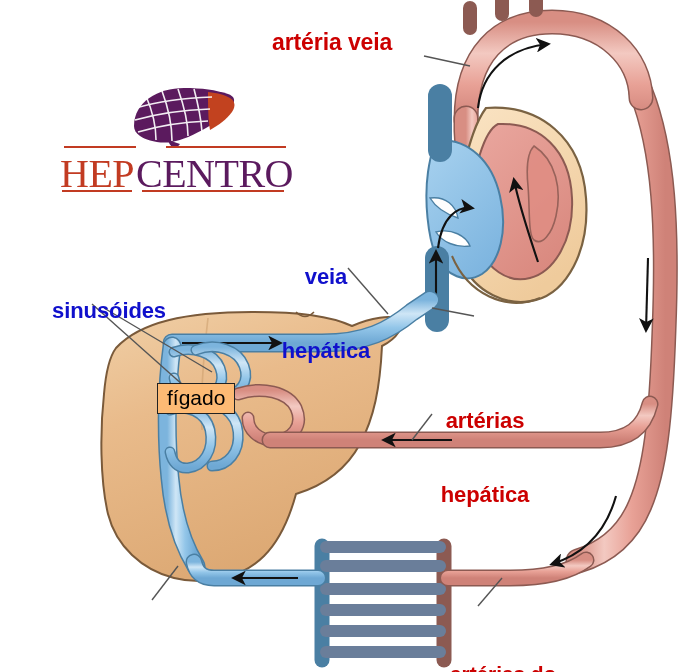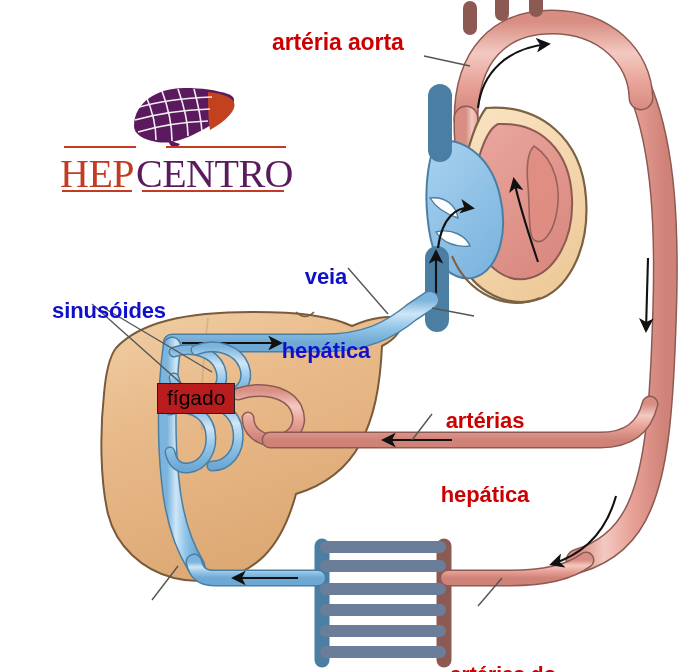--- a/index.html
+++ b/index.html
@@ -63,21 +63,21 @@
   #label-veia-porta {
     left: 80px; top: 606px;
     font-size: 28px;
     letter-spacing: 0.4px;
   }
 
   #label-figado-box {
     position: absolute;
     left: 157px; top: 383px;
     padding: 3px 9px 4px 9px;
-    background: #b91c1c;
+    background: #fdba74;
     border: 1px solid #222222;
     font-family: "Liberation Sans", sans-serif;
     font-size: 21px;
     color: #000000;
     line-height: 1.05;
   }
 
   
   #logo {
     position: absolute;
@@ -361,21 +361,21 @@
     <div id="logo-word">
       <div class="logo-rule" id="logo-rule-top-l"></div>
       <div class="logo-rule" id="logo-rule-top-r"></div>
       <div class="logo-txt" id="logo-centro">CENTRO</div>
       <div class="logo-txt" id="logo-hep">HEP</div>
       <div class="logo-rule" id="logo-rule-bot-l"></div>
       <div class="logo-rule" id="logo-rule-bot-r"></div>
     </div>
   </div>
 
-  <div class="lbl lbl-red" id="label-arteria-aorta">artéria aorta</div>
+  <div class="lbl lbl-red" id="label-arteria-aorta">artéria veia</div>
 
   <div class="lbl lbl-blue" id="label-veia-hepatica">
     <div>veia</div>
     <div>hepática</div>
   </div>
 
   <div class="lbl lbl-blue" id="label-sinusoides">
     <div>sinusóides</div>
   </div>
 

